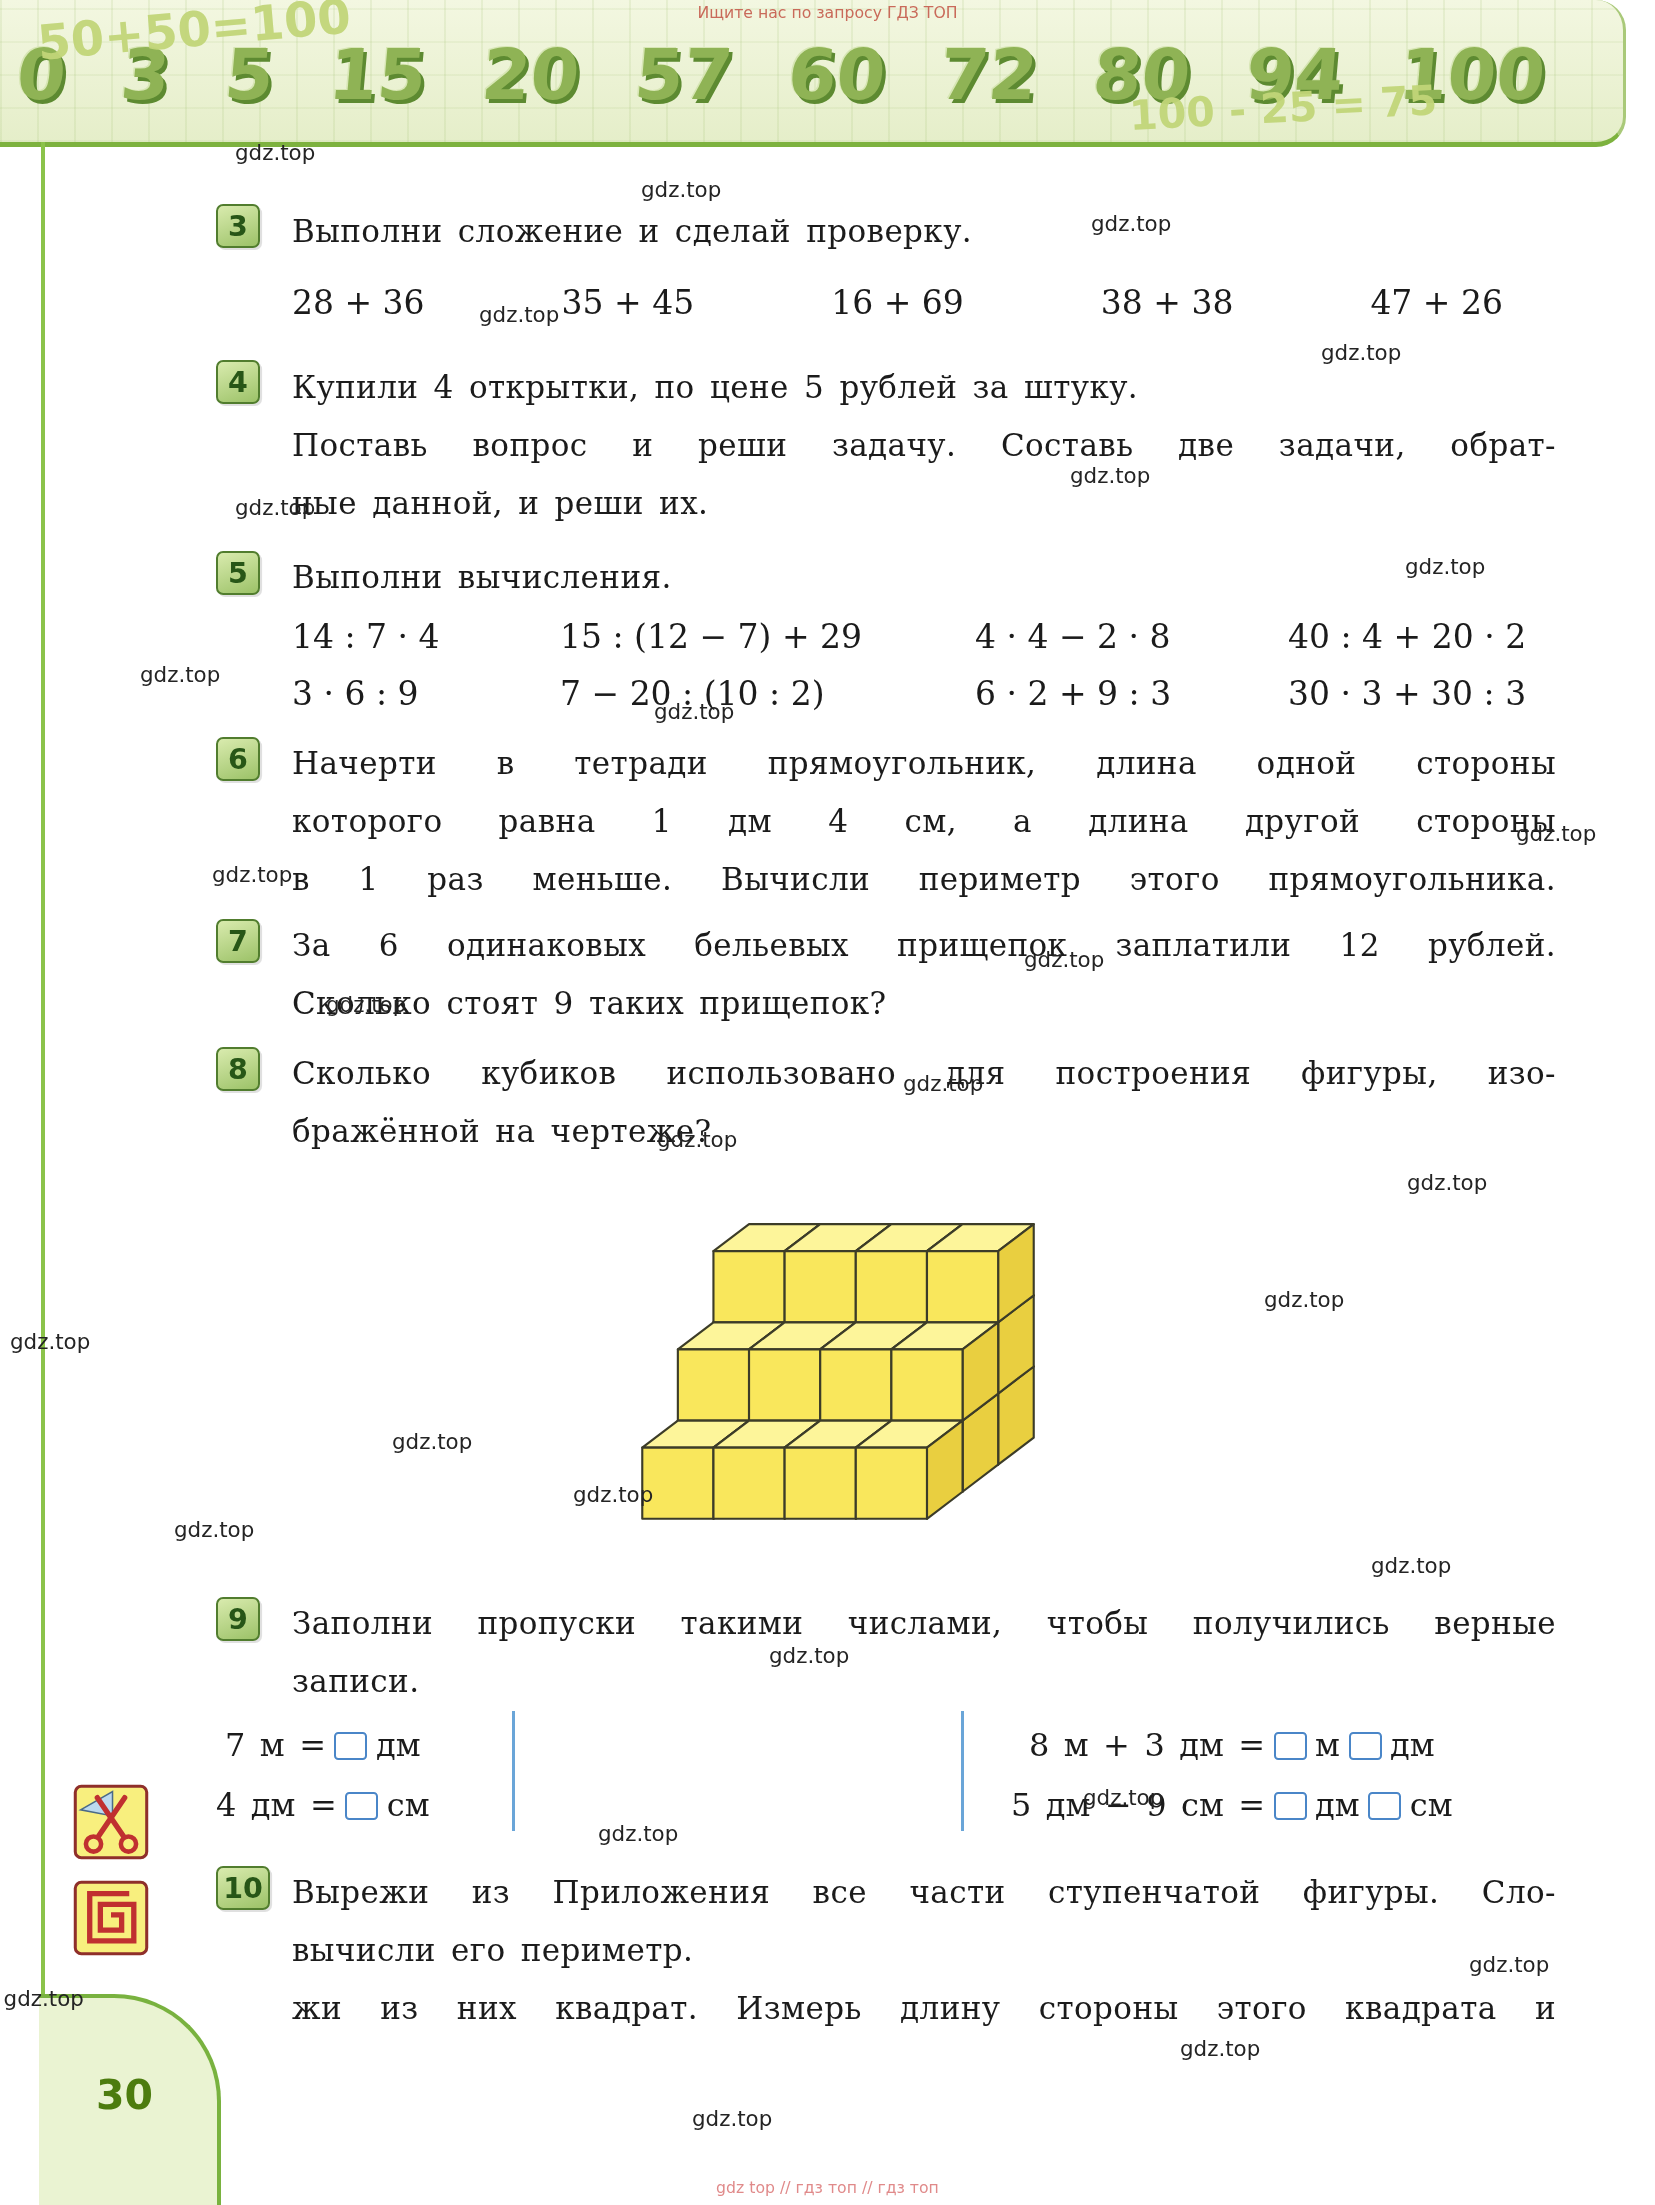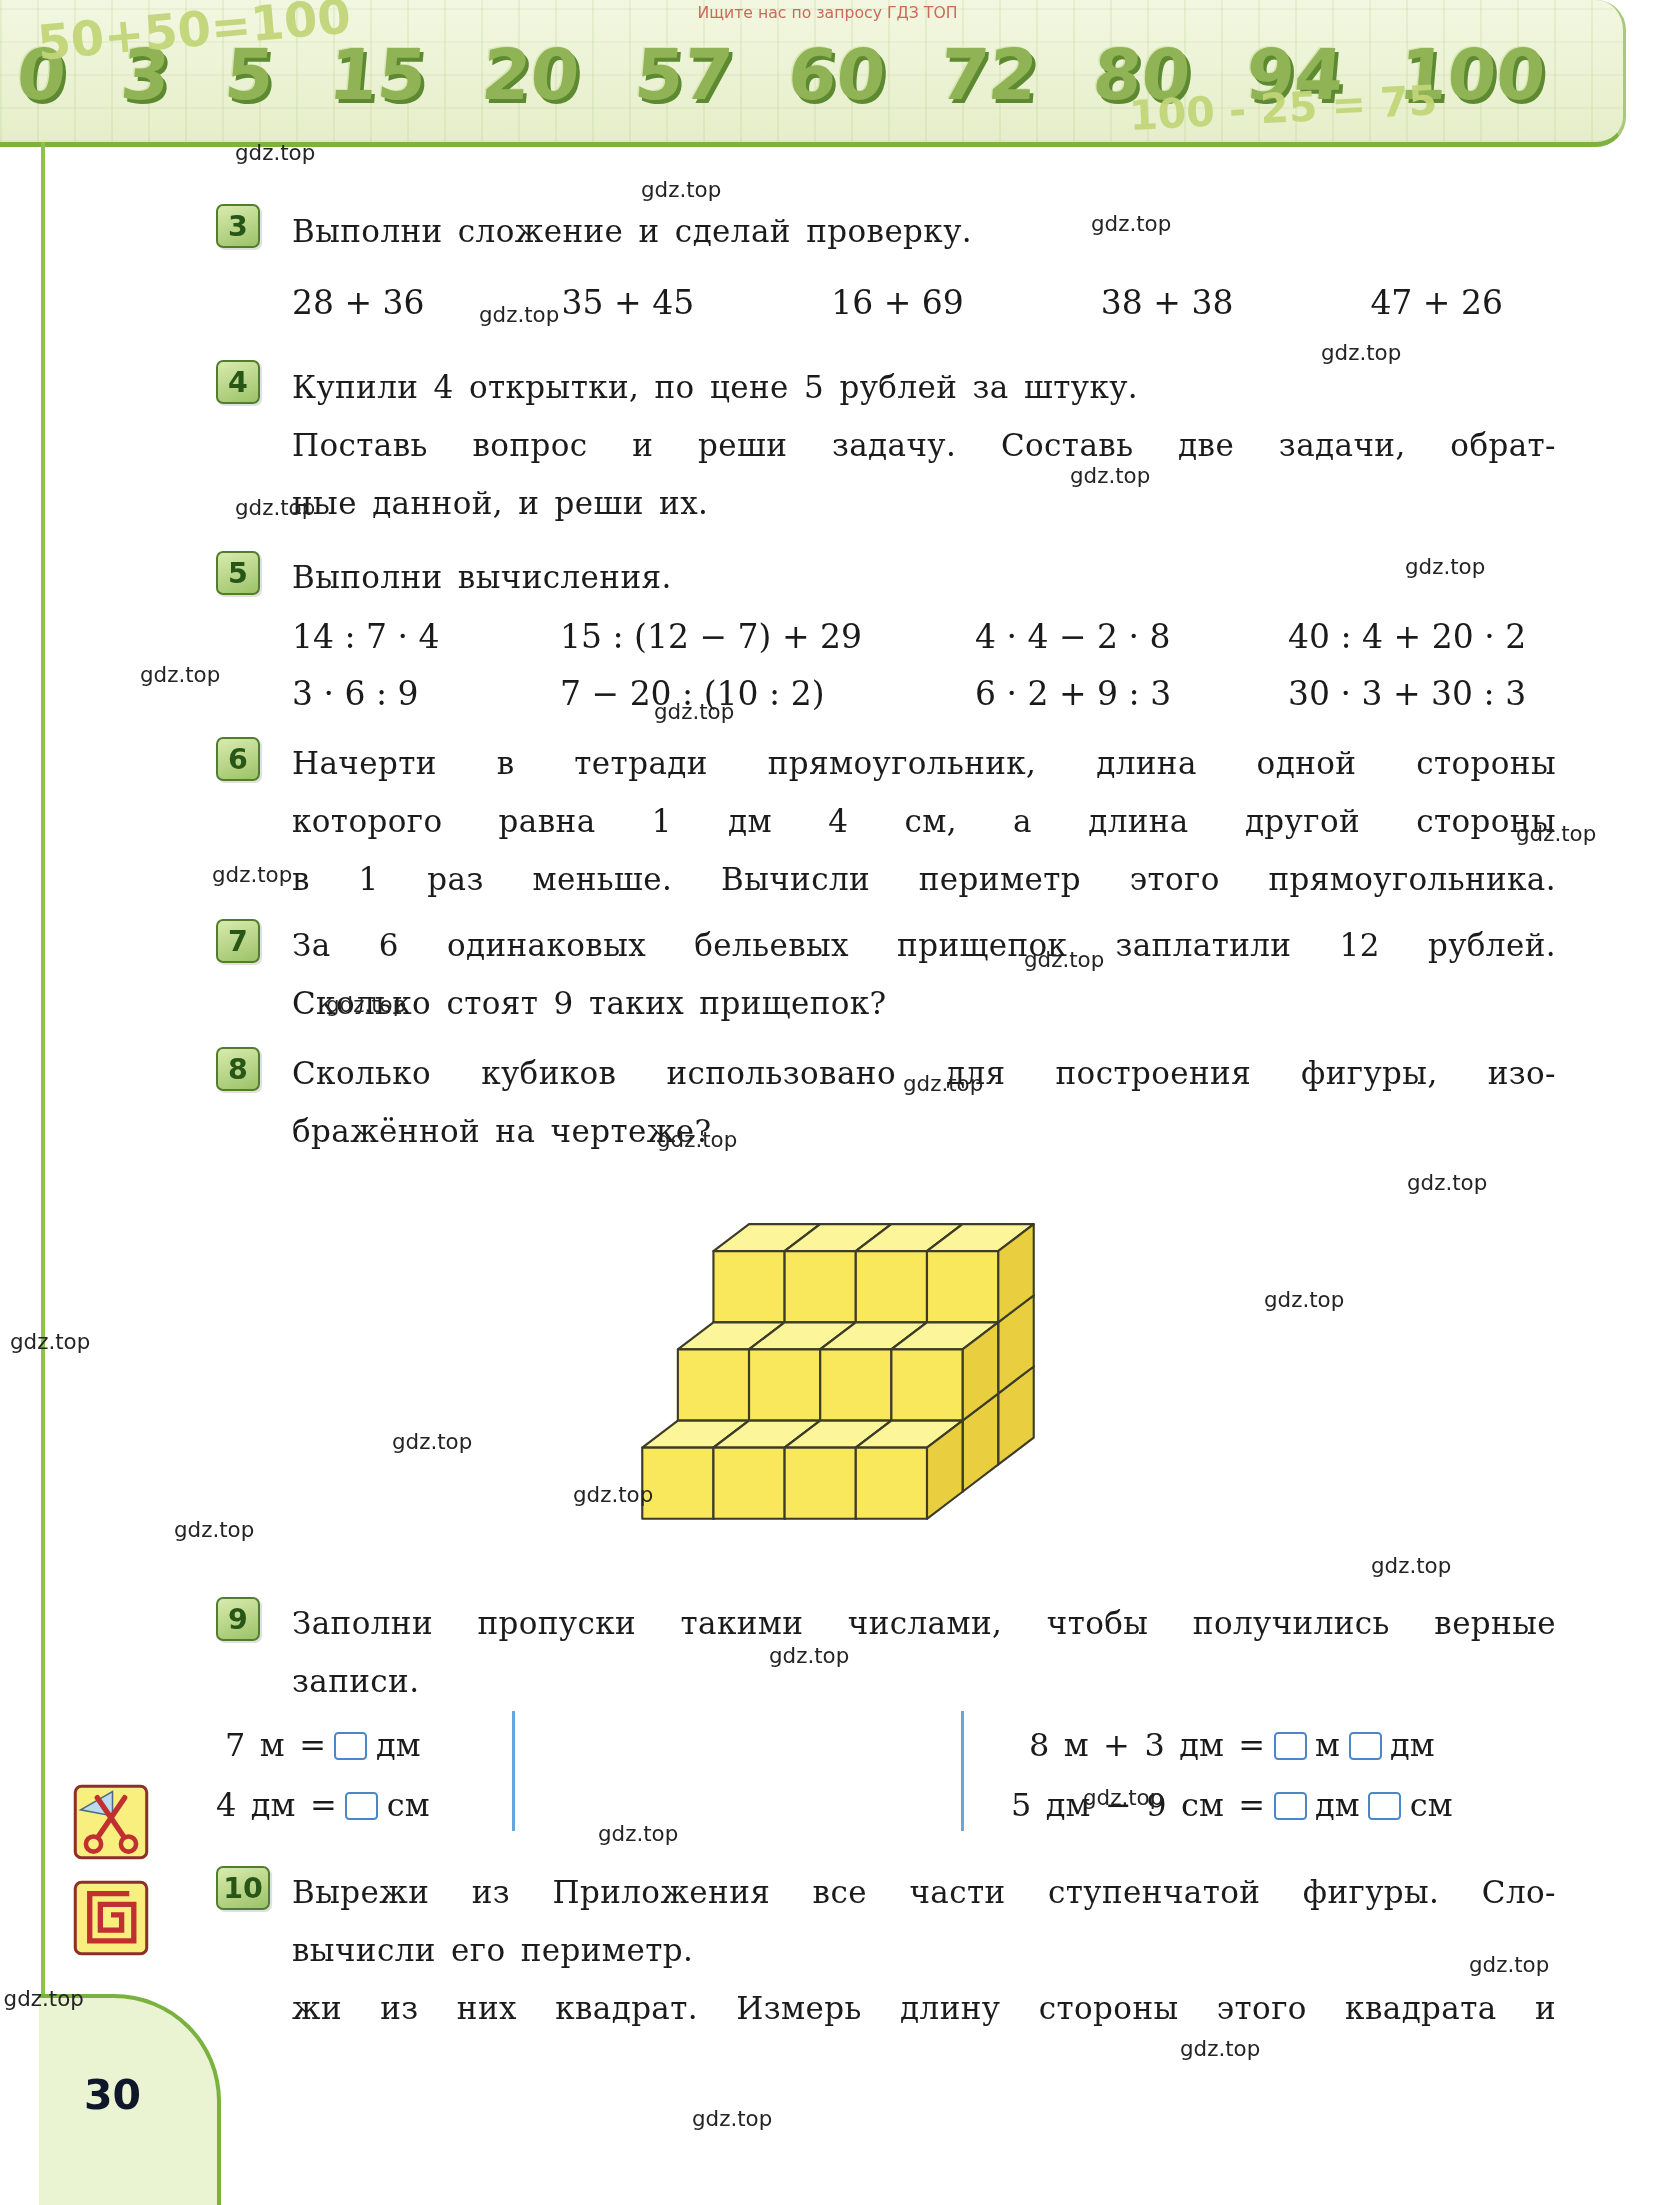--- a/index.html
+++ b/index.html
@@ -25,22 +25,22 @@
   .hand-right{left:1129px;top:84px;font-size:41px;transform:rotate(-3deg);}
   .top-note{position:absolute;left:0;right:0;top:2.8px;text-align:center;
         font-family:"DejaVu Sans",sans-serif;font-size:15.7px;color:#c96a5a;z-index:5;}
   .bottom-note{position:absolute;left:0;right:0;top:2178px;text-align:center;
         font-family:"DejaVu Sans",sans-serif;font-size:15.7px;color:#e08a8a;z-index:5;}
 
   
   .green-rule{position:absolute;left:41px;top:142px;width:4.3px;height:1852px;background:#8bc34a;}
   .corner{position:absolute;left:39px;top:1994px;width:178px;height:211px;background:#eaf3d2;
         border-top:4.3px solid #79b23f;border-right:4.3px solid #79b23f;border-radius:0 107px 0 0;}
-  .page-num{position:absolute;left:84px;top:2071px;font-family:"DejaVu Sans",sans-serif;
-        font-weight:bold;font-size:41px;color:#0f172a;}
+  .page-num{position:absolute;left:96px;top:2071px;font-family:"DejaVu Sans",sans-serif;
+        font-weight:bold;font-size:41px;color:#4d7c0f;}
 
   
   .badge{position:absolute;left:216px;width:44px;height:44px;box-sizing:border-box;
         background:linear-gradient(160deg,#d9ebae,#9cc268);
         border:2.8px solid #517d2e;border-radius:7.1px;
         display:flex;align-items:center;justify-content:center;
         font-family:"DejaVu Sans",sans-serif;font-weight:bold;font-size:28.5px;color:#275617;
         box-shadow:2.1px 2.1px 0 rgba(0,0,0,.12);}
   .badge.wide{width:54px;}
 
@@ -267,20 +267,21 @@
     <circle cx="73" cy="79" r="10" fill="none" stroke="#c03030" stroke-width="6"></circle>
   </svg>
   <svg class="micon" style="top:1880px" viewBox="0 0 100 100">
     <rect x="3" y="3" width="94" height="94" rx="8" fill="#f8ef7e" stroke="#8f2f2a" stroke-width="4"></rect>
     <path d="M74 18 H22 V80 H80 V32 H36 V66 H64 V46 H50" fill="none" stroke="#c03030" stroke-width="7" stroke-linejoin="miter"></path>
   </svg>
 
   <div class="corner"></div>
   <div class="page-num">30</div>
 
+  <div class="bottom-note">gdz top  //  гдз топ  //  гдз топ</div>
 
   <span class="wm" style="left:235px;top:140px">gdz.top</span>
   <span class="wm" style="left:641px;top:177px">gdz.top</span>
   <span class="wm" style="left:1091px;top:211px">gdz.top</span>
   <span class="wm" style="left:479px;top:302px">gdz.top</span>
   <span class="wm" style="left:1321px;top:340px">gdz.top</span>
   <span class="wm" style="left:1070px;top:463px">gdz.top</span>
   <span class="wm" style="left:235px;top:495px">gdz.top</span>
   <span class="wm" style="left:1405px;top:554px">gdz.top</span>
   <span class="wm" style="left:140px;top:662px">gdz.top</span>

